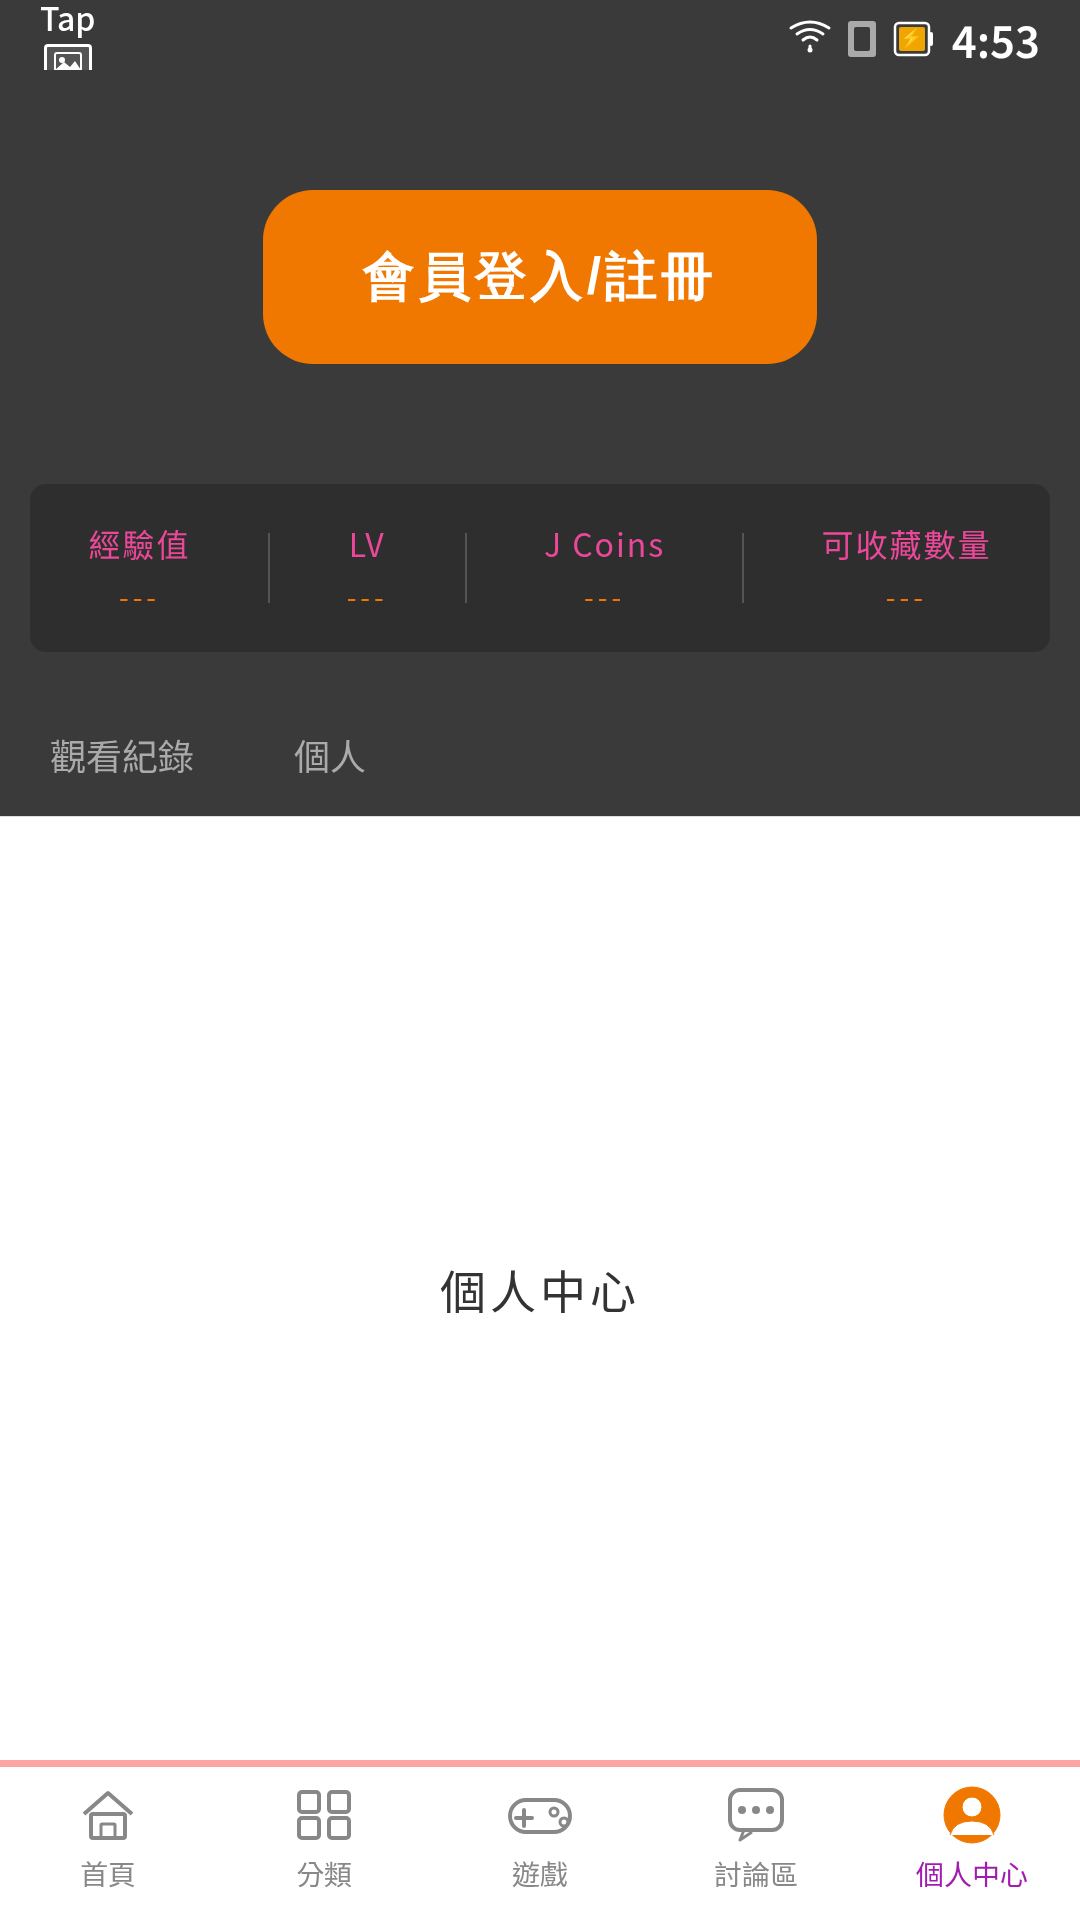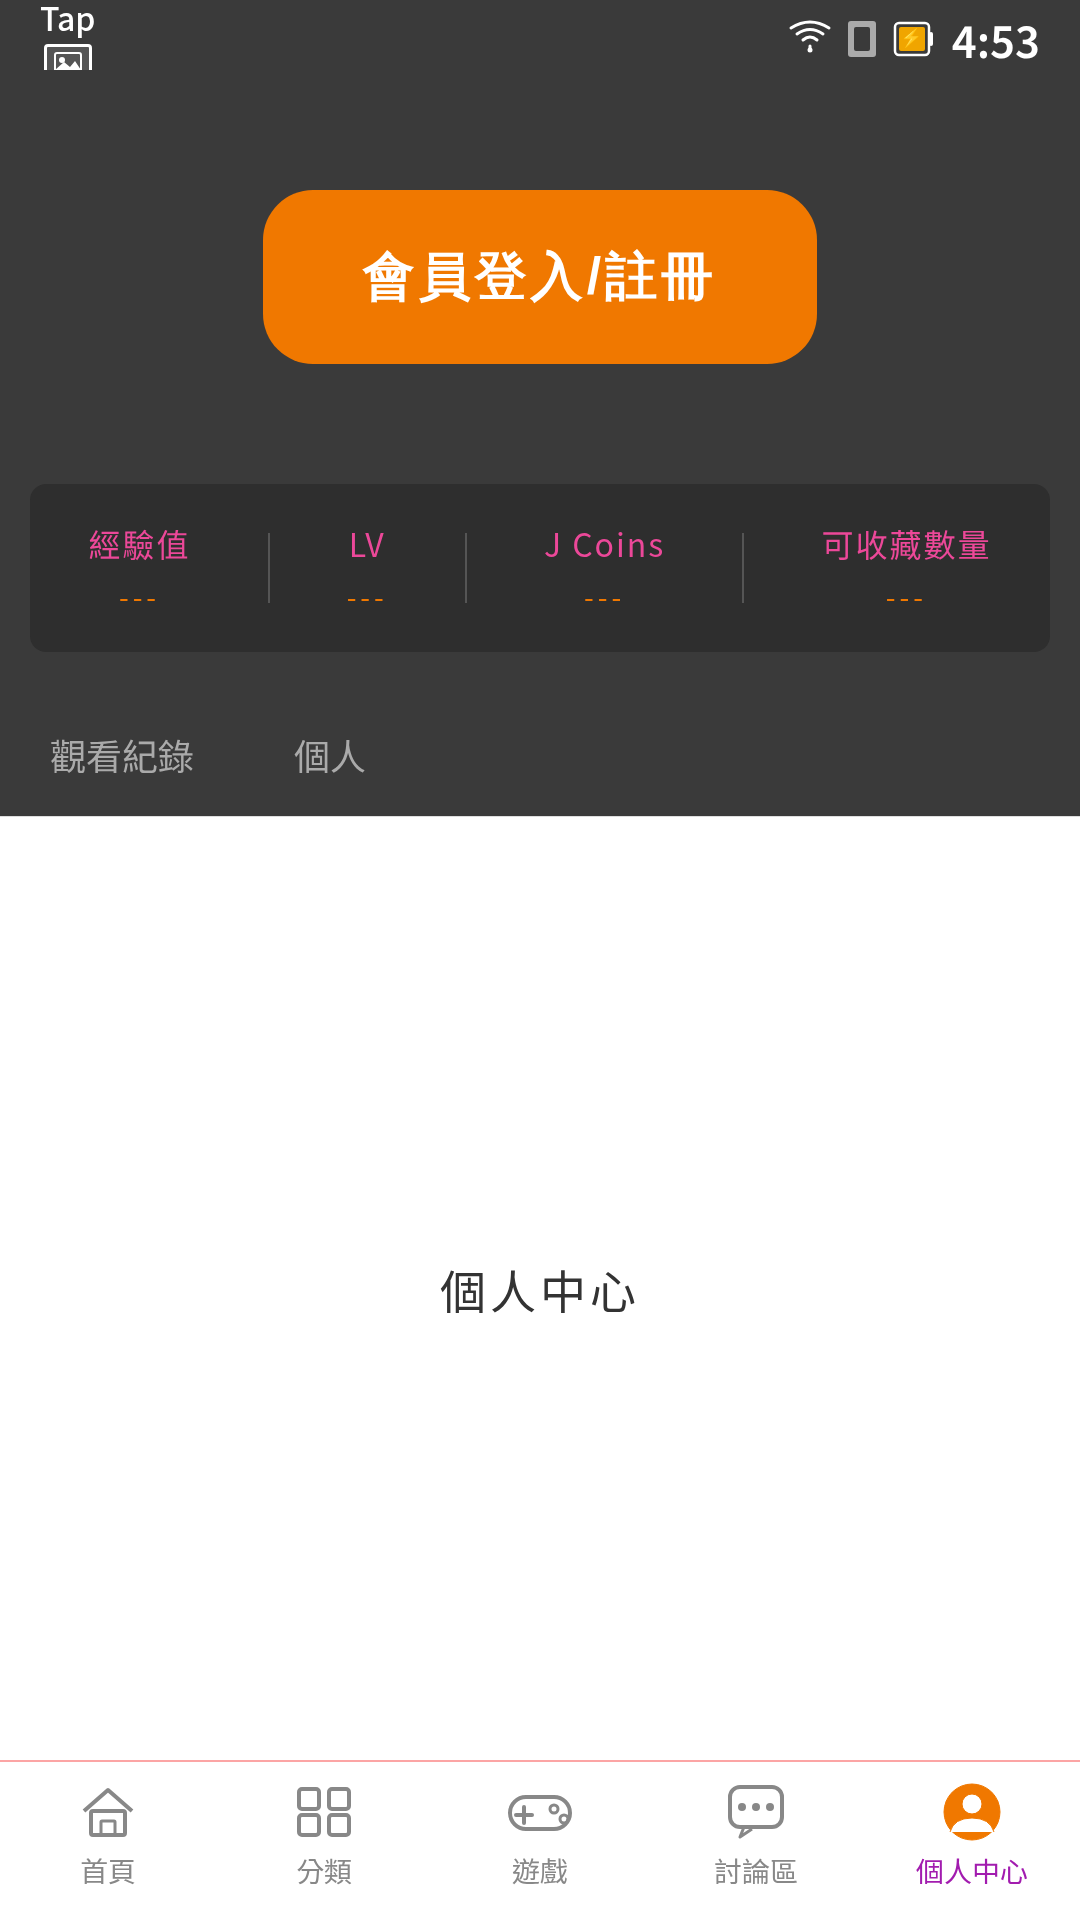--- a/index.html
+++ b/index.html
@@ -167,21 +167,21 @@
 
     .login-prompt {
       font-size: 46px;
       color: #333;
       letter-spacing: 4px;
     }
 
     
     .bottom-nav {
       background: #fff;
-      border-top: 2px solid #fca5a5;
+      border-top: 7px solid #fca5a5;
       display: flex;
       align-items: center;
       justify-content: space-around;
       padding: 20px 0 30px 0;
       height: 160px;
     }
 
     .nav-item {
       display: flex;
       flex-direction: column;

